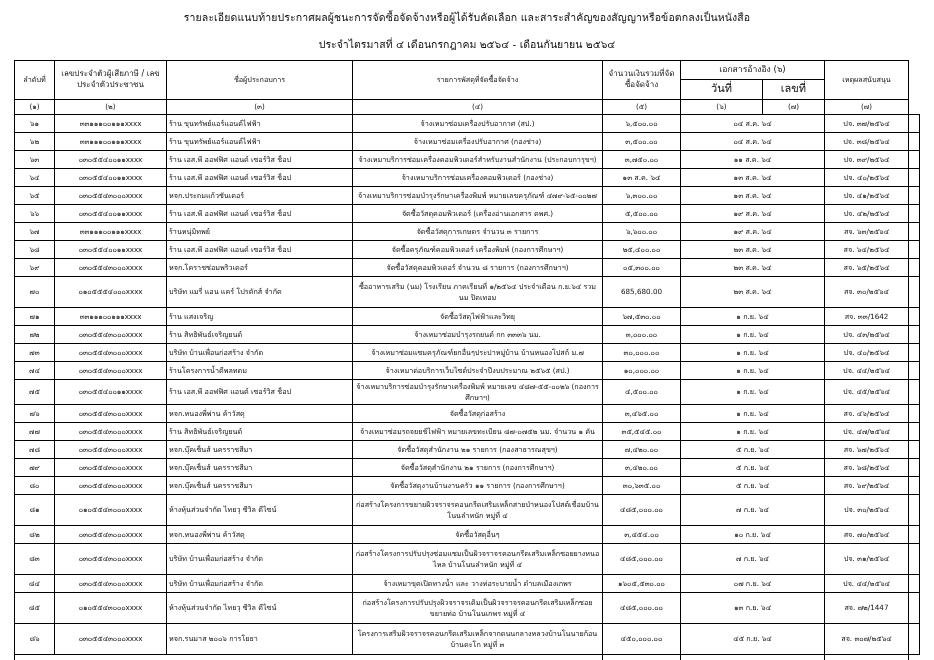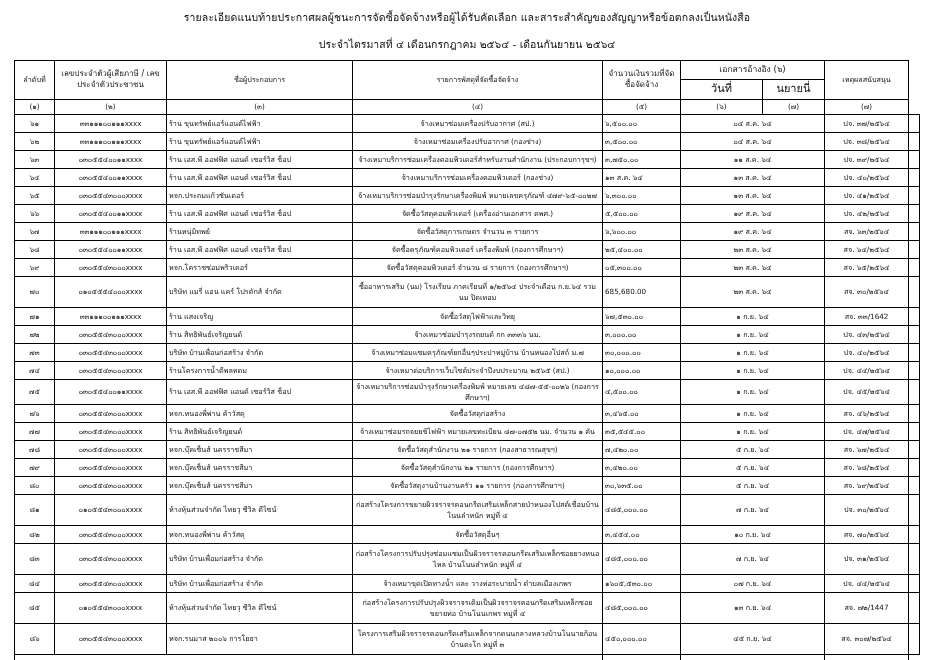--- a/index.html
+++ b/index.html
@@ -52,21 +52,21 @@
     padding: 3px 2px;
     line-height: 1.35;
   }
   thead th.small {
     font-size: 8px;
   }
   td.c-seq { text-align: center; width: 40px; }
   td.c-tax { text-align: center; width: 112px; font-size: 7px; letter-spacing: -0.1px;}
   td.c-name { text-align: left; width: 186px; padding-left: 4px; }
   td.c-desc { text-align: center; width: 250px; padding-left: 4px; }
-  td.c-amt { text-align: left; width: 78px; padding-right: 5px; }
+  td.c-amt { text-align: center; width: 78px; padding-right: 5px; }
   td.c-date { text-align: center; width: 82px; }
   td.c-no { text-align: center; width: 62px; }
   td.c-note { text-align: center; width: 84px; }
   .hdr-ref {
     padding: 0 !important;
   }
   .hdr-ref .ref-top {
     border-bottom: 1px solid #000;
     padding: 3px 2px 3px 2px;
     font-size: 8.6px;
@@ -146,21 +146,21 @@
       <tr>
         <th rowspan="2">ลำดับที่</th>
         <th rowspan="2" class="small">เลขประจำตัวผู้เสียภาษี / เลขประจำตัวประชาชน</th>
         <th rowspan="2">ชื่อผู้ประกอบการ</th>
         <th rowspan="2">รายการพัสดุที่จัดซื้อจัดจ้าง</th>
         <th rowspan="2" class="small">จำนวนเงินรวมที่จัดซื้อจัดจ้าง</th>
         <th colspan="1" class="hdr-ref">
           <div class="ref-top">เอกสารอ้างอิง (๖)</div>
           <div class="ref-bottom">
             <div class="rb1">วันที่</div>
-            <div class="rb2">นยายนี่</div>
+            <div class="rb2">เลขที่</div>
           </div>
         </th>
         <th rowspan="2">เหตุผลสนับสนุน</th>
       </tr>
     </thead>
     <tbody>
       <tr class="numrow">
         <td>(๑)</td>
         <td>(๒)</td>
         <td>(๓)</td>

